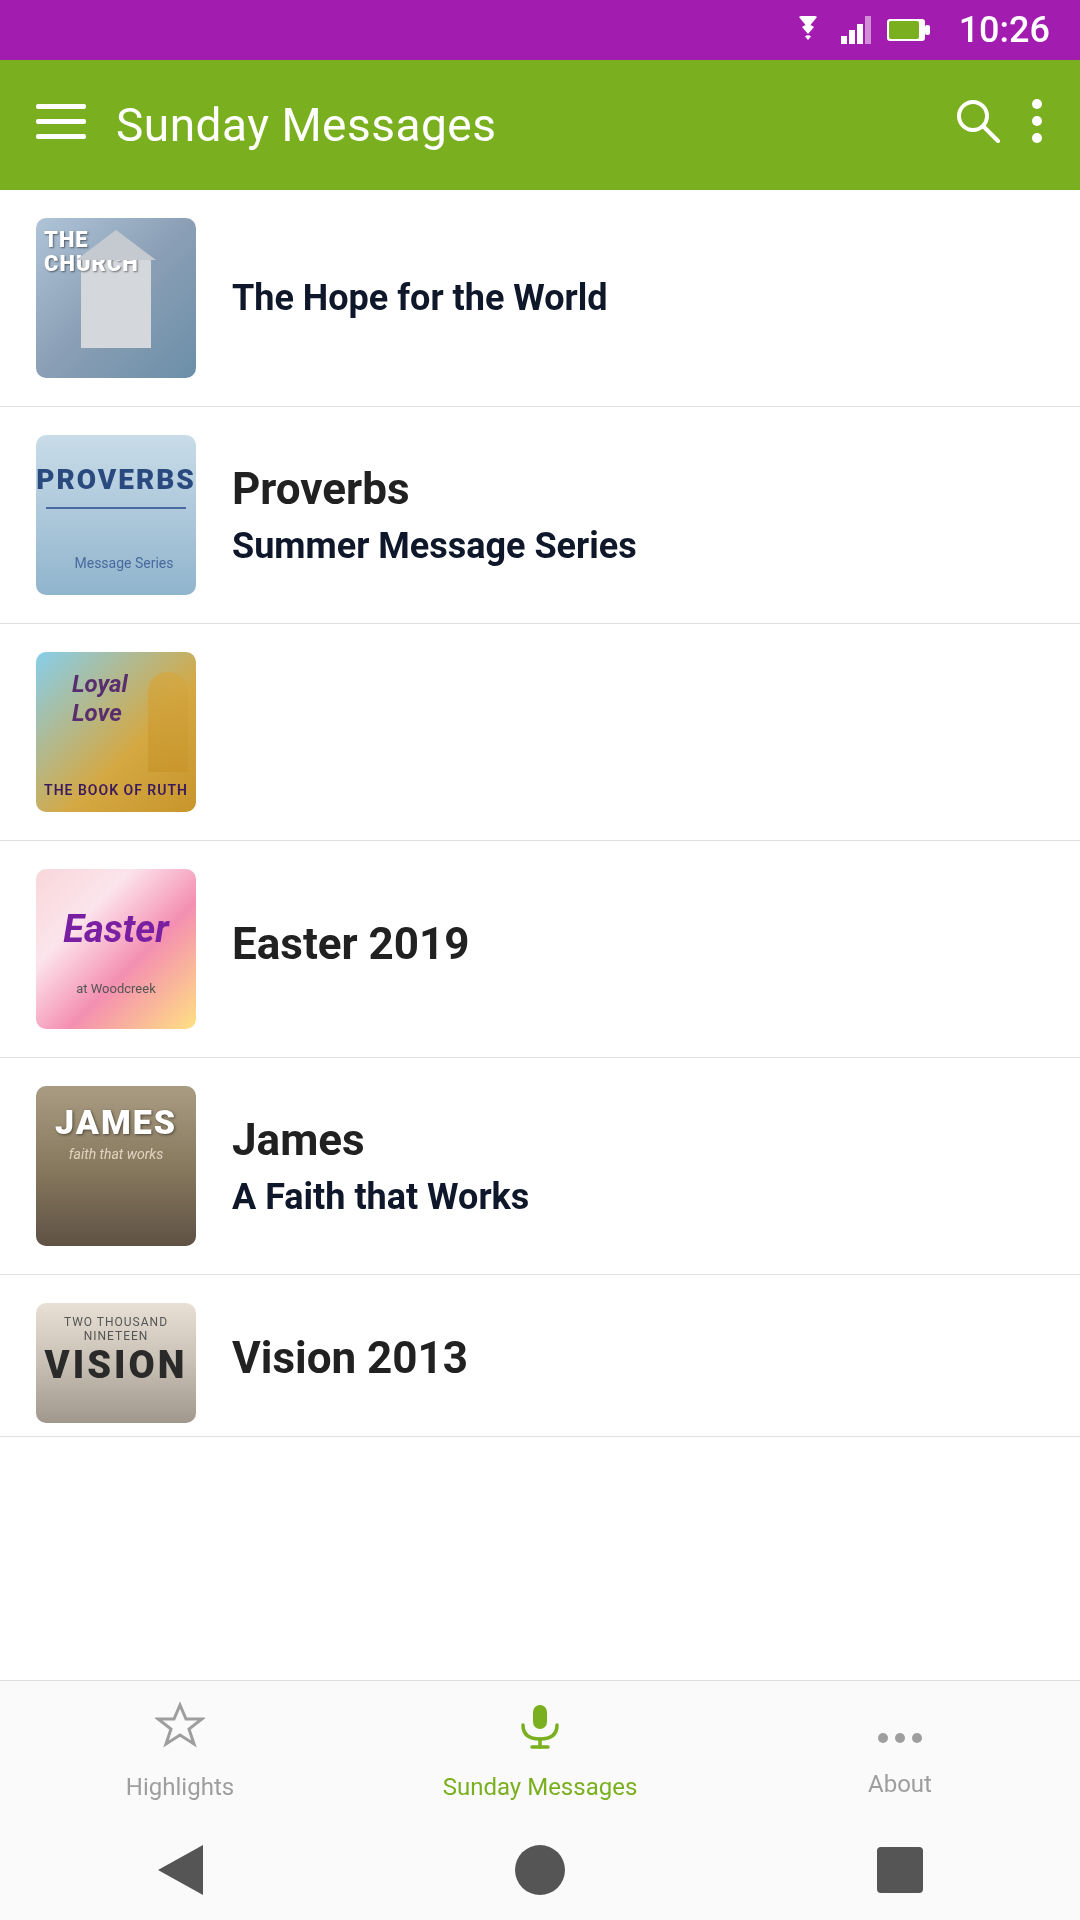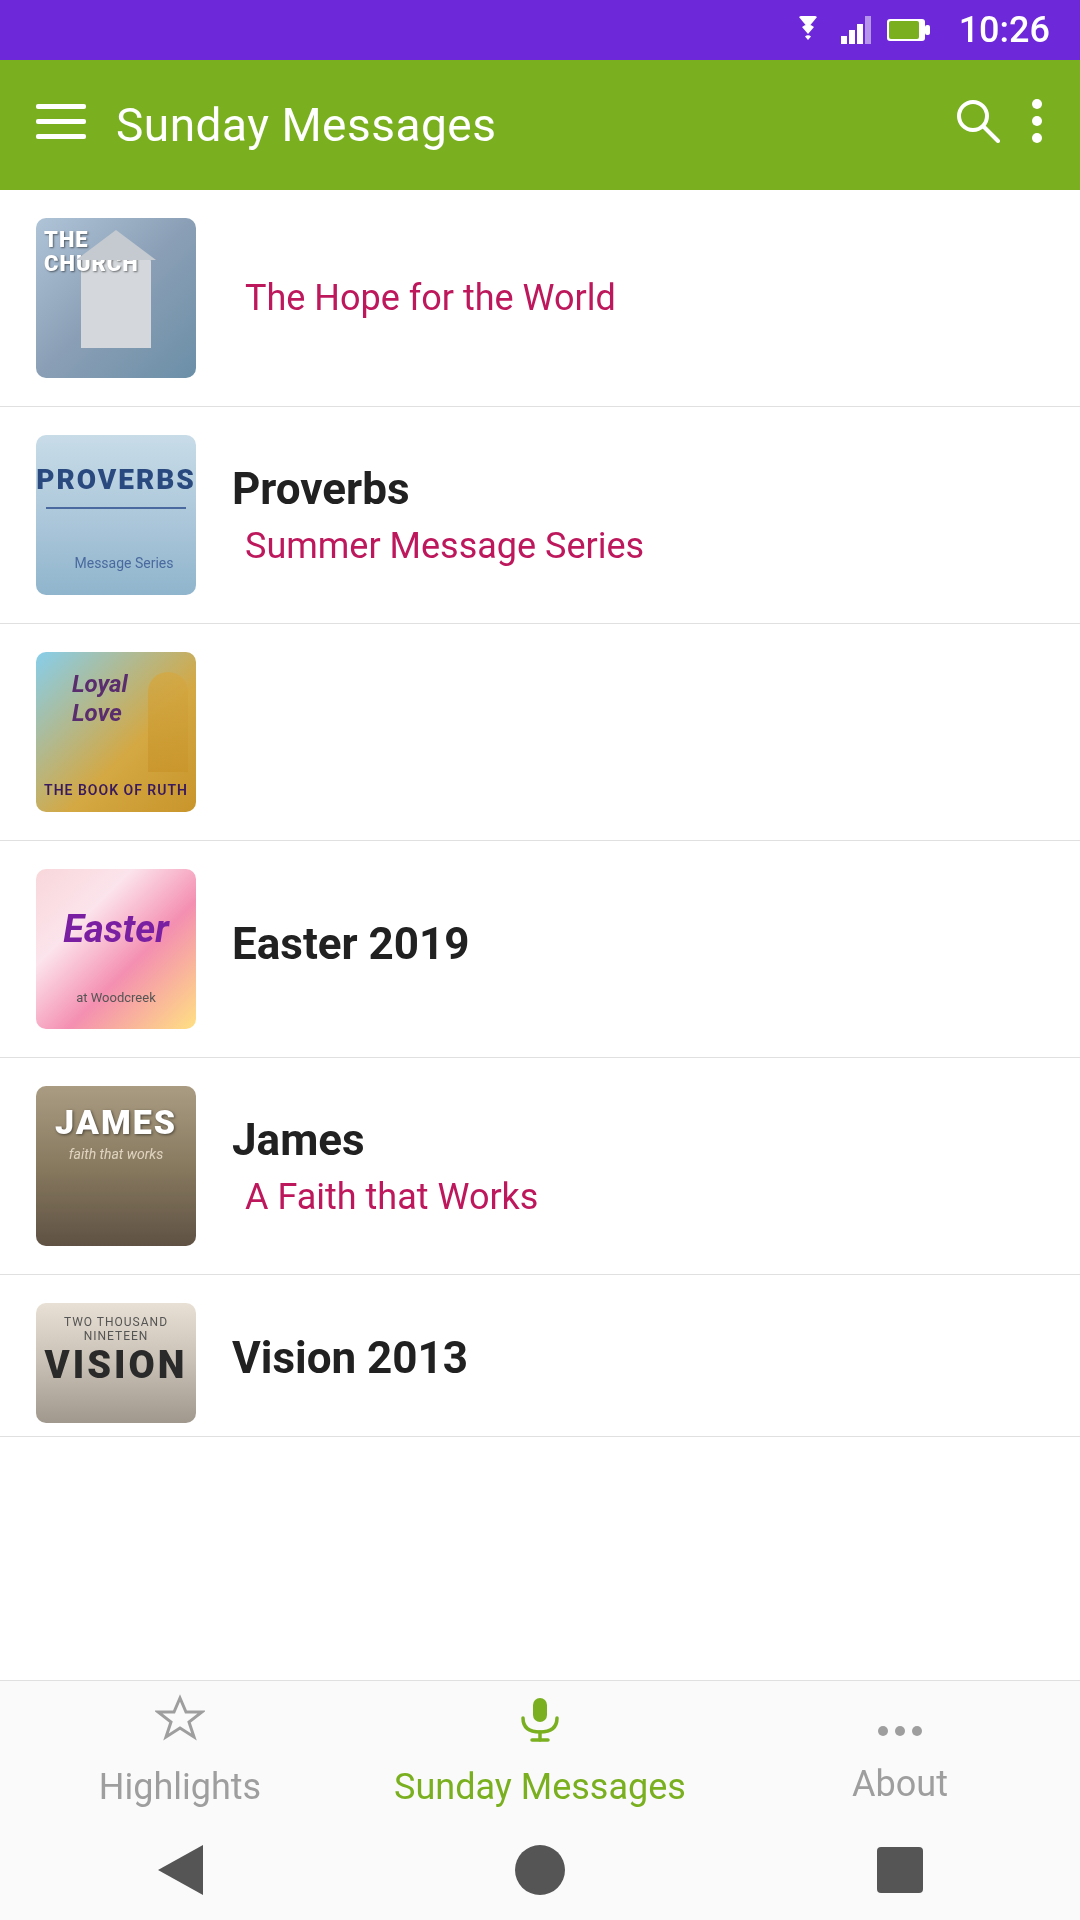--- a/index.html
+++ b/index.html
@@ -11,21 +11,21 @@
       font-family: 'Roboto', Arial, sans-serif;
       background: #fff;
       overflow: hidden;
       position: relative;
     }
 
     
     .status-bar {
       width: 100%;
       height: 60px;
-      background: #6d28d9;
+      background: #a21caf;
       display: flex;
       align-items: center;
       justify-content: flex-end;
       padding: 0 30px;
       gap: 18px;
     }
     .status-bar .time {
       color: white;
       font-size: 36px;
       font-weight: 500;
@@ -218,21 +218,21 @@
       top: 38px;
       left: 0; right: 0;
       text-align: center;
       color: #7b1fa2;
       font-size: 38px;
       font-style: italic;
       font-weight: 700;
     }
     .thumb-easter-sub {
       position: absolute;
-      bottom: 24px;
+      bottom: 33px;
       left: 0; right: 0;
       text-align: center;
       color: #555;
       font-size: 13px;
     }
 
     .thumb-james {
       background: linear-gradient(180deg, #c8b89a 0%, #a09070 50%, #706050 100%);
       display: flex;
       align-items: center;
@@ -301,23 +301,22 @@
     }
     .series-title {
       font-size: 44px;
       font-weight: 700;
       color: #212121;
       margin-bottom: 10px;
       line-height: 1.2;
     }
     .series-subtitle {
       font-size: 36px;
-      color: #be185d;
-      font-weight: 400;
-      margin-left: 13px;
+      color: #0f172a;
+      font-weight: 700;
     }
 
     
     .bottom-nav {
       position: absolute;
       bottom: 100px;
       left: 0;
       right: 0;
       height: 140px;
       background: #fafafa;
@@ -336,21 +335,21 @@
       flex: 1;
     }
     .nav-icon {
       font-size: 48px;
       color: #9e9e9e;
     }
     .nav-icon.active {
       color: #7ab020;
     }
     .nav-label {
-      font-size: 36px;
+      font-size: 24px;
       color: #9e9e9e;
     }
     .nav-label.active {
       color: #7ab020;
     }
 
     
     .android-nav {
       position: absolute;
       bottom: 0;

